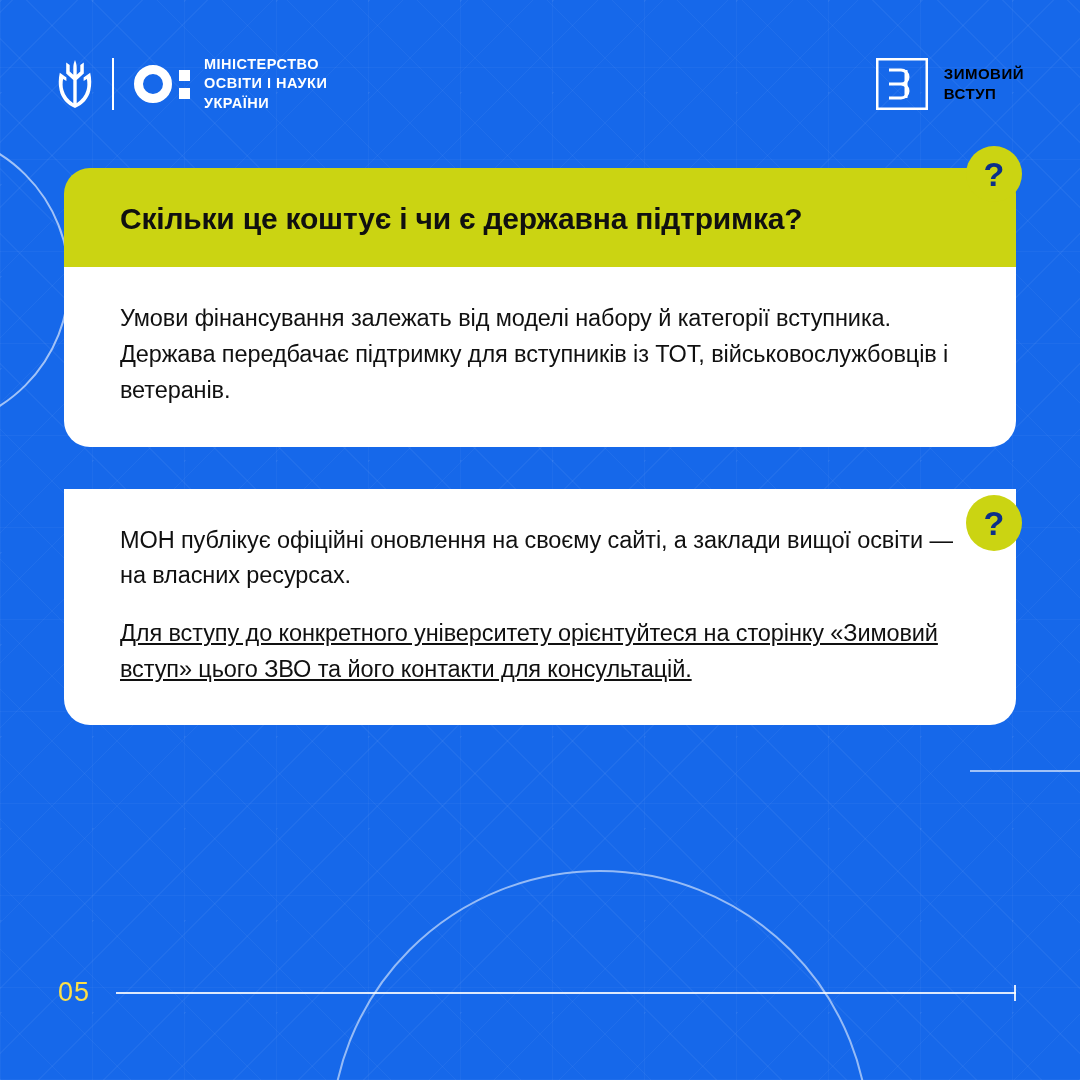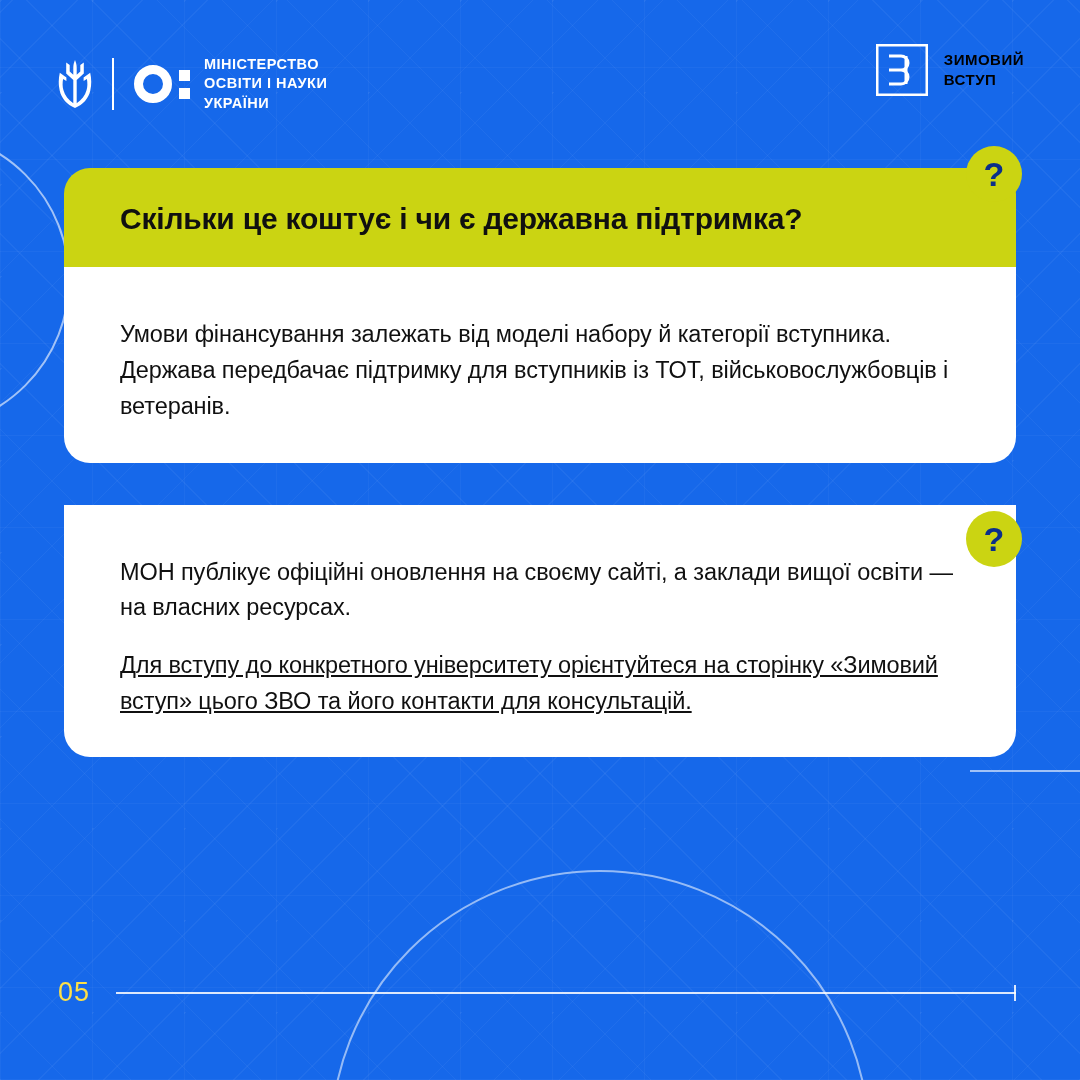--- a/index.html
+++ b/index.html
@@ -54,20 +54,21 @@
     z-index: 1;
   }
 
   
   .header {
     position: absolute;
     top: 44px; left: 0; right: 0;
     height: 80px;
     z-index: 3;
     display: flex;
+    align-items: center;
   }
 
   .logo-left {
     display: flex;
     align-items: center;
     margin-left: 58px;
   }
   .tryzub {
     width: 34px; height: 48px;
     display: block;
@@ -153,21 +154,21 @@
     font-size: 30px;
     font-weight: bold;
     line-height: 1.38;
     letter-spacing: -0.2px;
     max-width: 760px;
   }
 
   .card-body {
     background: #ffffff;
     border-radius: 0 0 26px 26px;
-    padding: 50px 50px 38px 56px;
+    padding: 34px 50px 38px 56px;
   }
   .card-body p {
     color: #101010;
     font-size: 23.5px;
     line-height: 1.52;
     letter-spacing: -0.1px;
   }
   .card-body p + p { margin-top: 22px; text-decoration: underline; }
 
   

